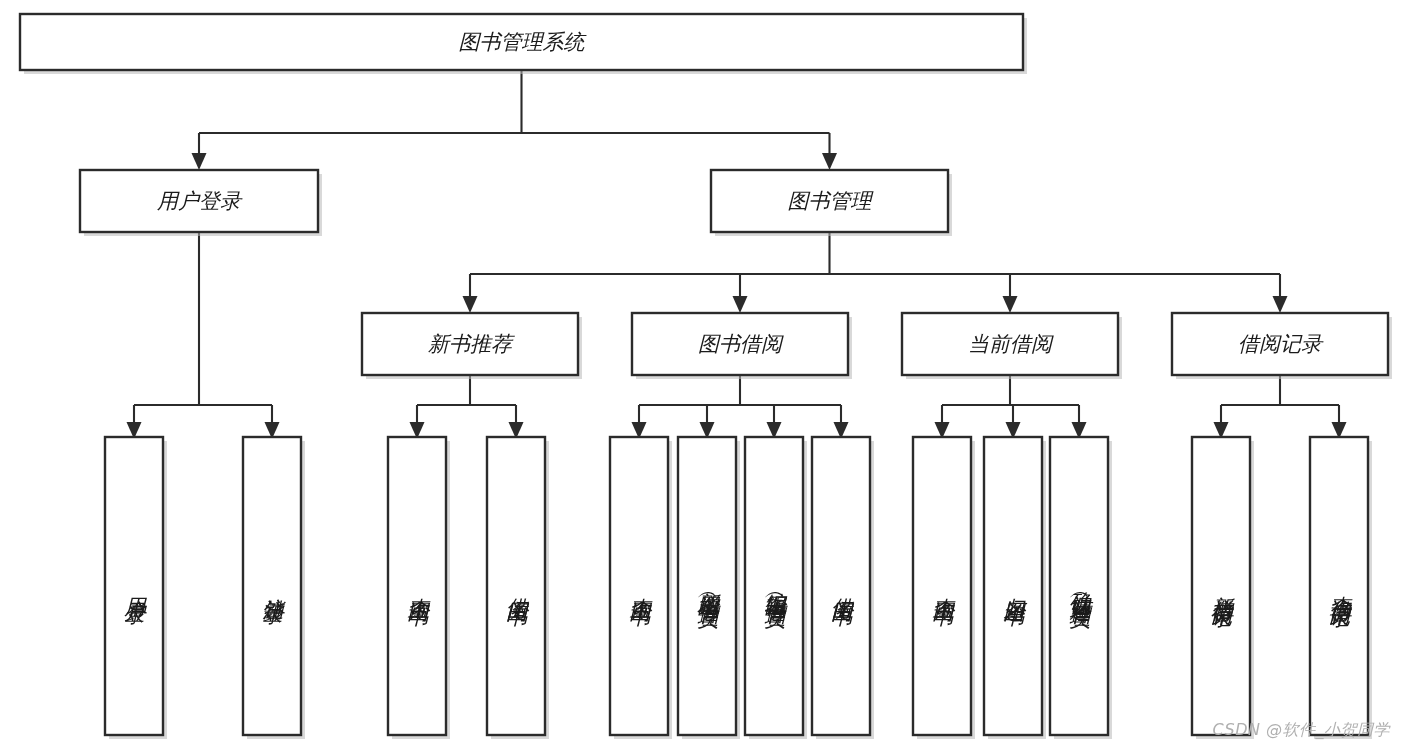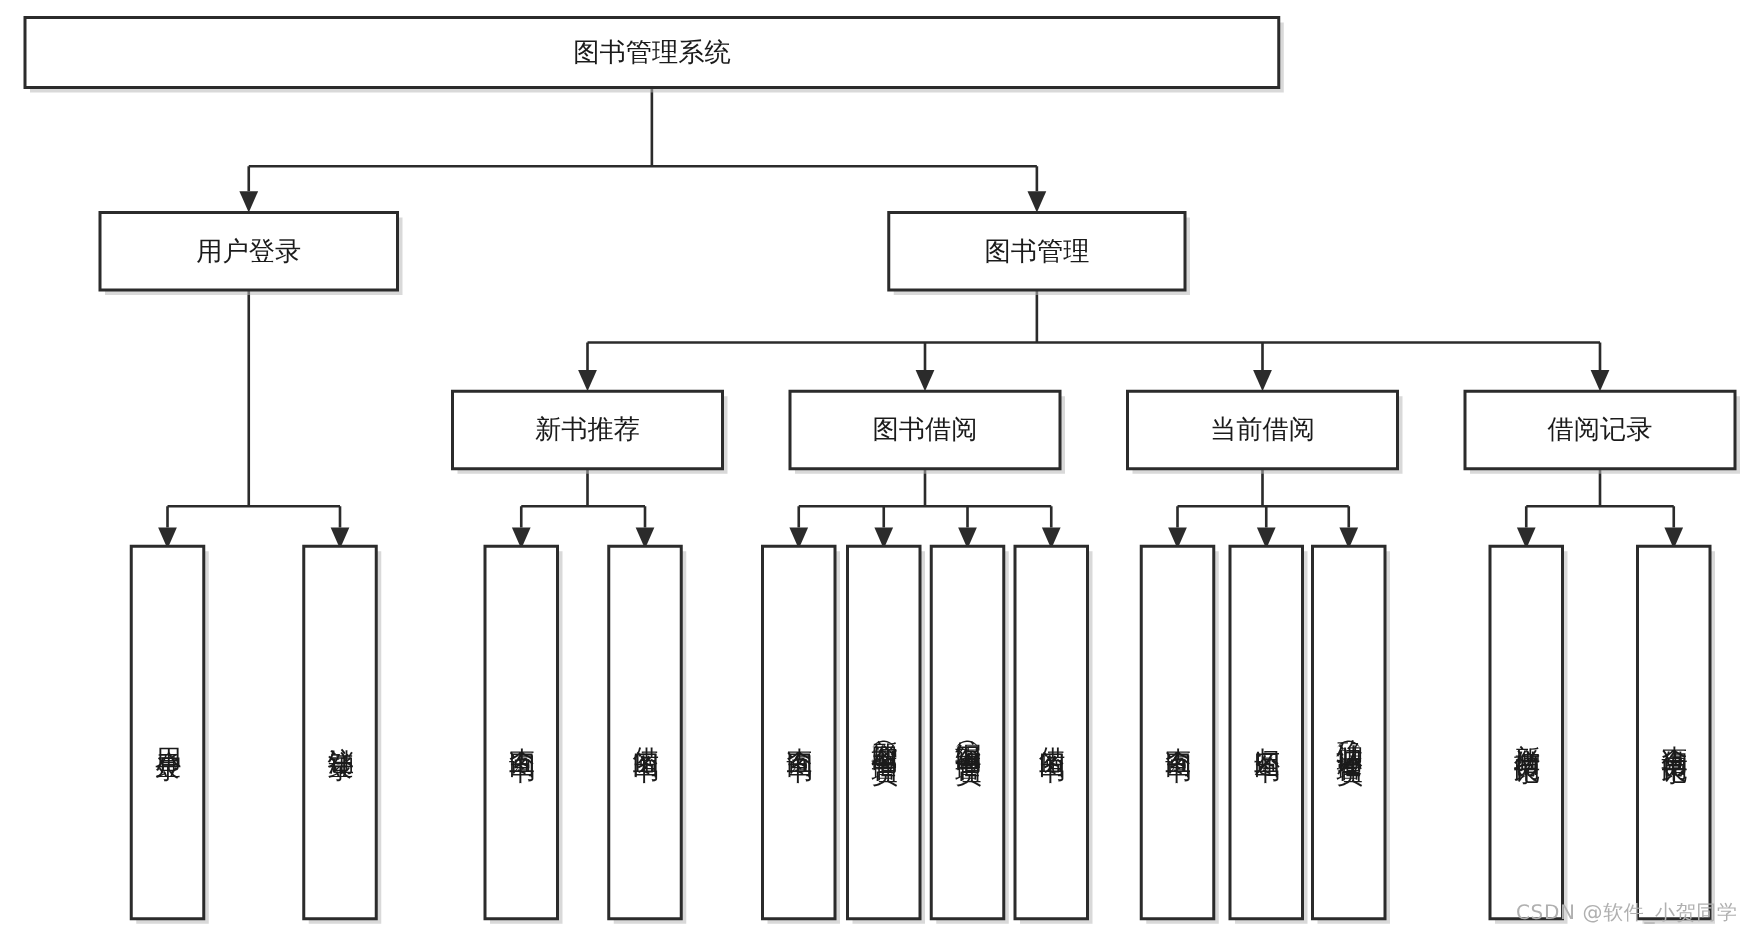--- a/index.html
+++ b/index.html
@@ -11,20 +11,21 @@
     width: 1405px;
     height: 747px;
     overflow: hidden;
     font-family: "DejaVu Sans", "Liberation Sans", sans-serif;
   }
   #diagram-root {
     position: relative;
     width: 1404px;
     height: 747px;
     background: #ffffff;
+    font-style: italic;
   }
   svg#diagram-svg {
     position: absolute;
     left: 0;
     top: 0;
     width: 1405px;
     height: 747px;
   }
   .node-box {
     fill: #ffffff;

